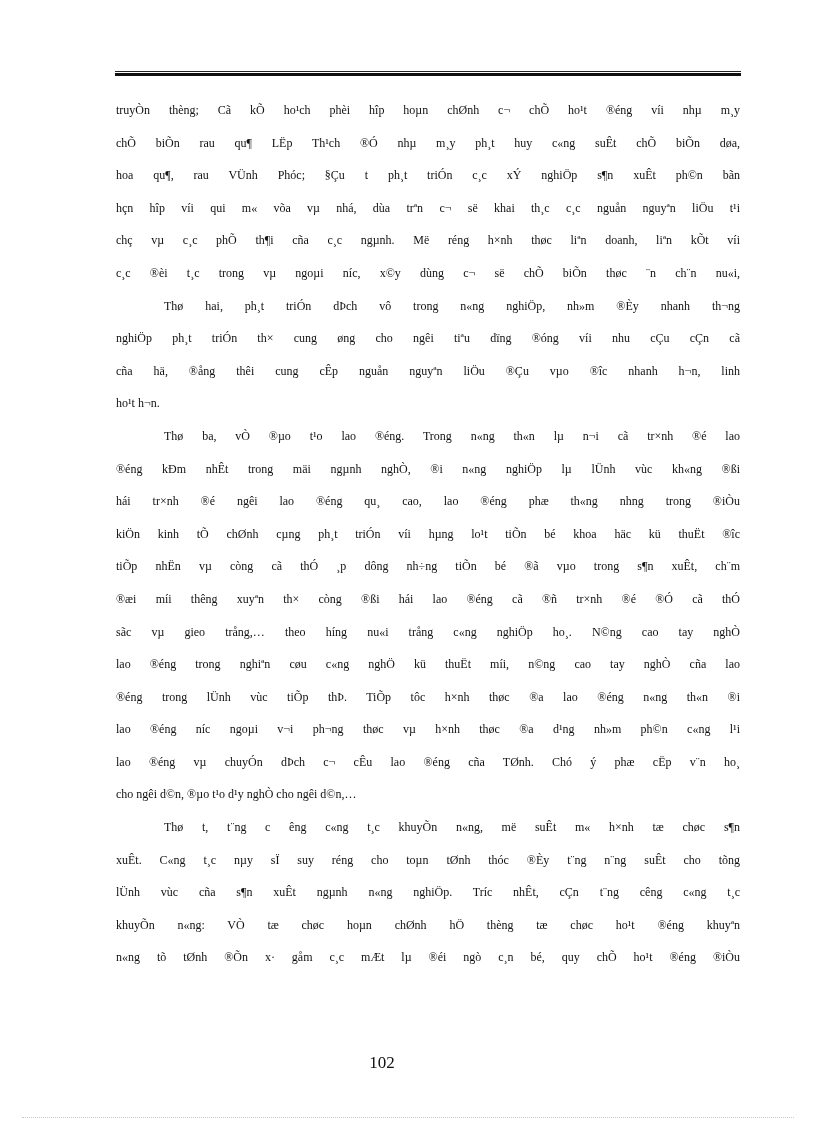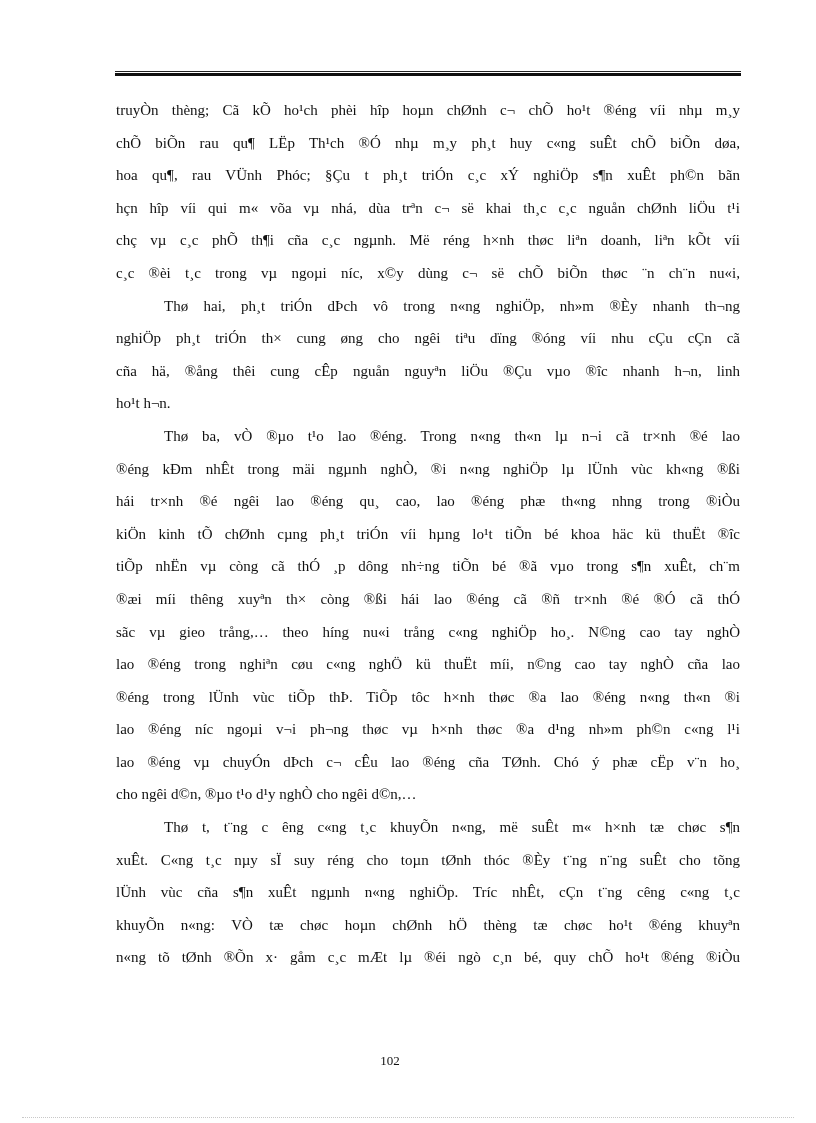--- a/index.html
+++ b/index.html
@@ -1,41 +1,41 @@
 <!DOCTYPE html>
 <html><head>
 <meta charset="utf-8">
 <style>
   html, body { margin: 0; padding: 0; background: #ffffff; }
   body { width: 816px; height: 1123px; position: relative; overflow: hidden;
          font-family: "Liberation Serif", "DejaVu Serif", serif; color: #111; }
   .rule-thin { position: absolute; left: 115px; width: 626px; top: 71px; height: 1px; background: #222; }
   .rule-thick { position: absolute; left: 115px; width: 626px; top: 73px; height: 3px; background: #111; }
   .body-text { position: absolute; left: 116px; width: 624px; top: 94px;
-               font-size: 15px; line-height: 32.6px; text-align: justify; }
+               font-size: 12px; line-height: 32.6px; text-align: justify; }
   .body-text p { margin: 0; }
   .line { display: block; text-align: justify; text-align-last: justify; white-space: nowrap; overflow: hidden; height: 32.6px; }
   .line.last { text-align-last: left; }
   .line.indent { padding-left: 48px; }
-  .page-number { position: absolute; left: 8px; width: 764px; top: 1053px; text-align: center; font-size: 13px; }
+  .page-number { position: absolute; left: 0; width: 764px; top: 1053px; text-align: center; font-size: 17px; }
   .bottom-dots { position: absolute; left: 22px; right: 22px; top: 1117px; height: 0; border-top: 1px dotted #c8c8c8; }
 </style>
 </head>
 <body>
 
 <div>
   <div class="rule-thin"></div>
   <div class="rule-thick"></div>
 
   <div class="body-text">
     <p>
       <span class="line">truyÒn thèng; Cã kÕ ho¹ch phèi hîp hoµn chØnh c¬ chÕ ho¹t ®éng víi nhµ m¸y</span>
       <span class="line">chÕ biÕn rau qu¶ LËp Th¹ch ®Ó nhµ m¸y ph¸t huy c«ng suÊt chÕ biÕn døa,</span>
       <span class="line">hoa qu¶, rau VÜnh Phóc; §Çu t  ph¸t triÓn c¸c xÝ nghiÖp s¶n xuÊt ph©n bãn</span>
-      <span class="line">hçn hîp víi qui m« võa vµ nhá, dùa trªn c¬ së khai th¸c c¸c nguån chØnh liÖu t¹i</span>
+      <span class="line">hçn hîp víi qui m« võa vµ nhá, dùa trªn c¬ së khai th¸c c¸c nguån nguyªn liÖu t¹i</span>
       <span class="line">chç vµ c¸c phÕ th¶i cña c¸c ngµnh. Më réng h×nh thøc liªn doanh, liªn kÕt víi</span>
       <span class="line">c¸c ®èi t¸c trong vµ ngoµi n­íc,  x©y dùng c¬ së chÕ biÕn thøc ¨n ch¨n nu«i,</span>
     </p>
     <p>
       <span class="line indent">Thø hai, ph¸t triÓn dÞch vô trong n«ng nghiÖp, nh»m ®Èy nhanh th­¬ng</span>
       <span class="line">nghiÖp ph¸t triÓn th× cung øng cho ng­êi  tiªu dïng ®óng víi nhu cÇu cÇn cã</span>
       <span class="line">cña hä, ®ång thêi cung cÊp nguån nguyªn liÖu ®Çu vµo ®­îc  nhanh h¬n, linh</span>
       <span class="line last">ho¹t h¬n.</span>
     </p>
     <p>

